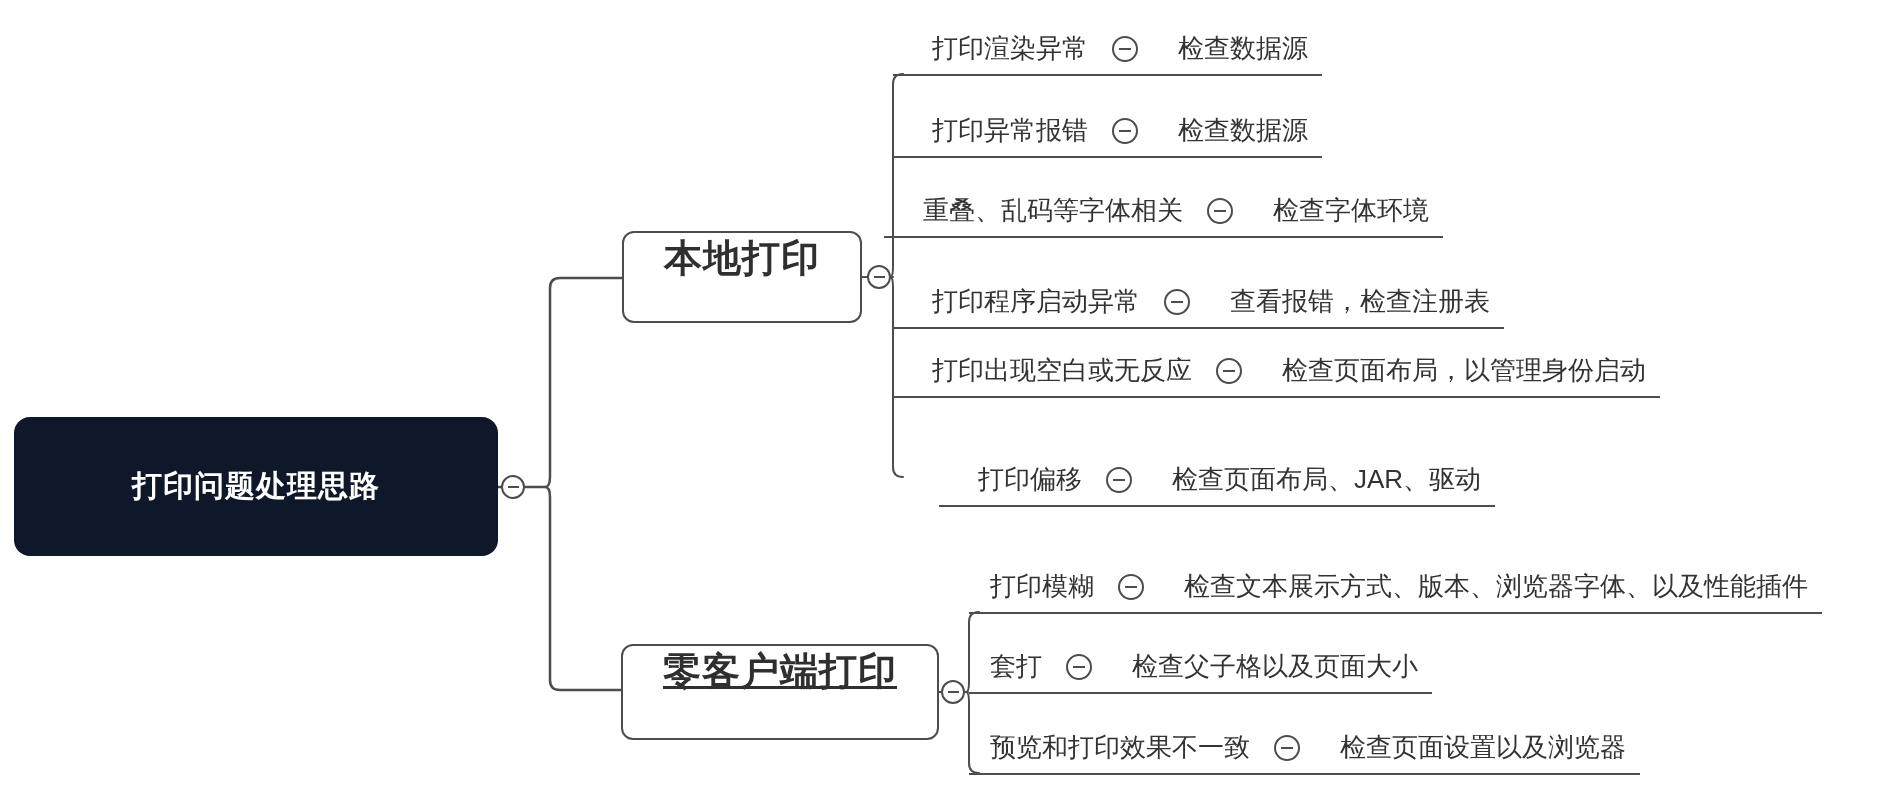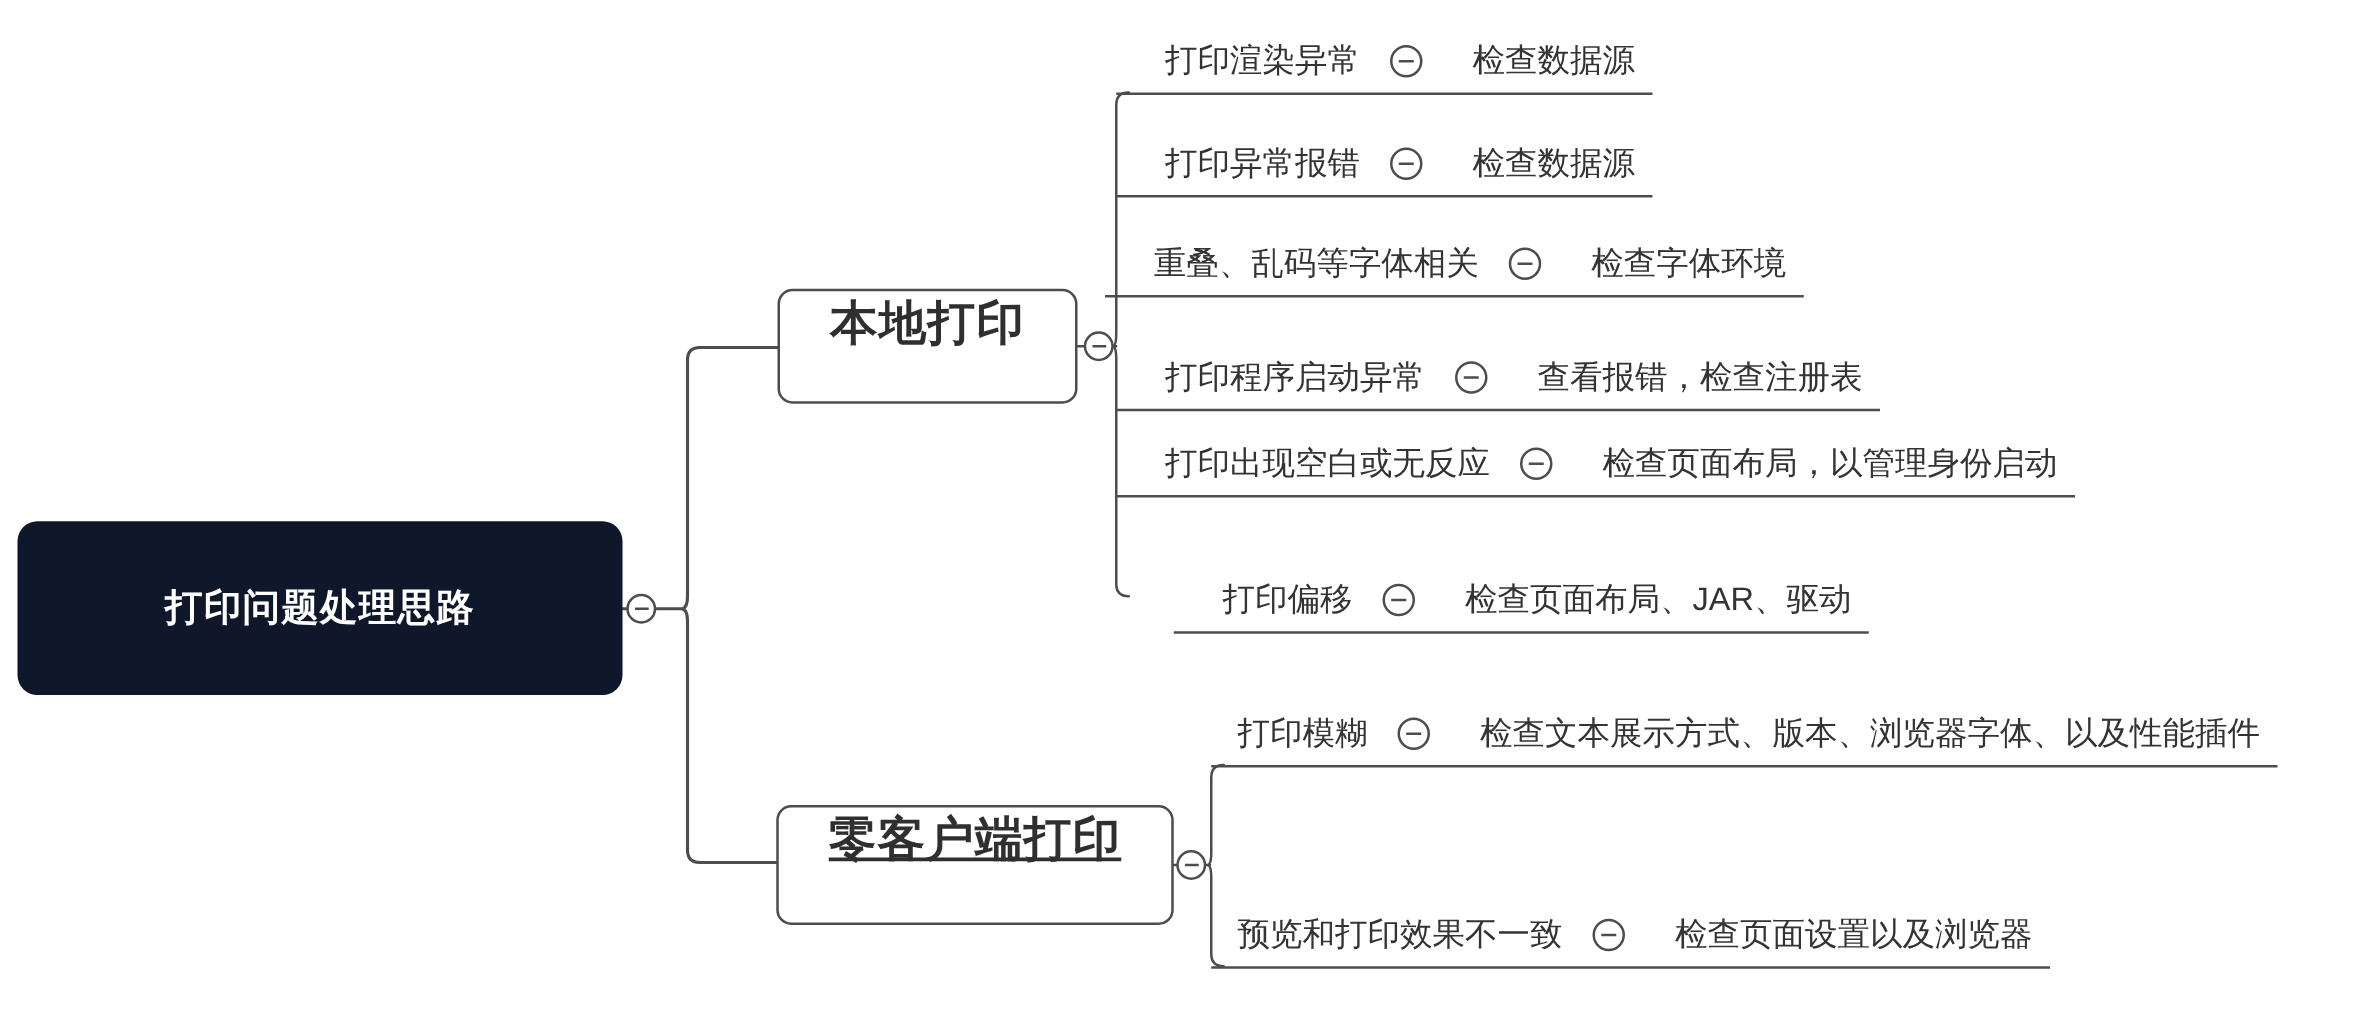--- a/index.html
+++ b/index.html
@@ -136,20 +136,27 @@
     <span class="action">检查页面布局、JAR、驱动</span>
   </div>
 
   <div class="leaf-row bottom" style="left:969px;top:567px;">
     <span class="topic">打印模糊</span>
     <span class="collapse">
         <span class="minus"></span>
       </span>
     <span class="action">检查文本展示方式、版本、浏览器字体、以及性能插件</span>
   </div>
+  <div class="leaf-row bottom" style="left:969px;top:647px;">
+    <span class="topic">套打</span>
+    <span class="collapse">
+        <span class="minus"></span>
+      </span>
+    <span class="action">检查父子格以及页面大小</span>
+  </div>
   <div class="leaf-row bottom" style="left:969px;top:728px;">
     <span class="topic">预览和打印效果不一致</span>
     <span class="collapse">
         <span class="minus"></span>
       </span>
     <span class="action">检查页面设置以及浏览器</span>
   </div>
 
 </div>
 

